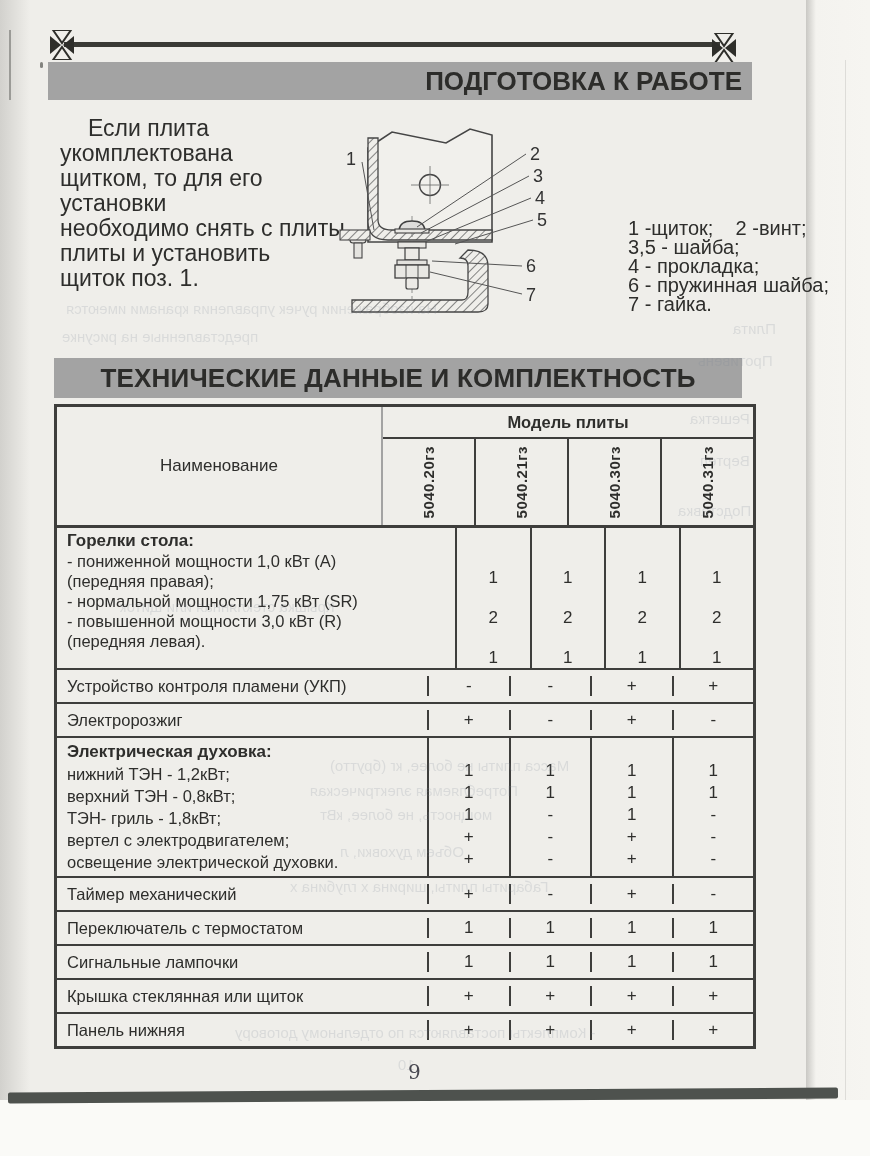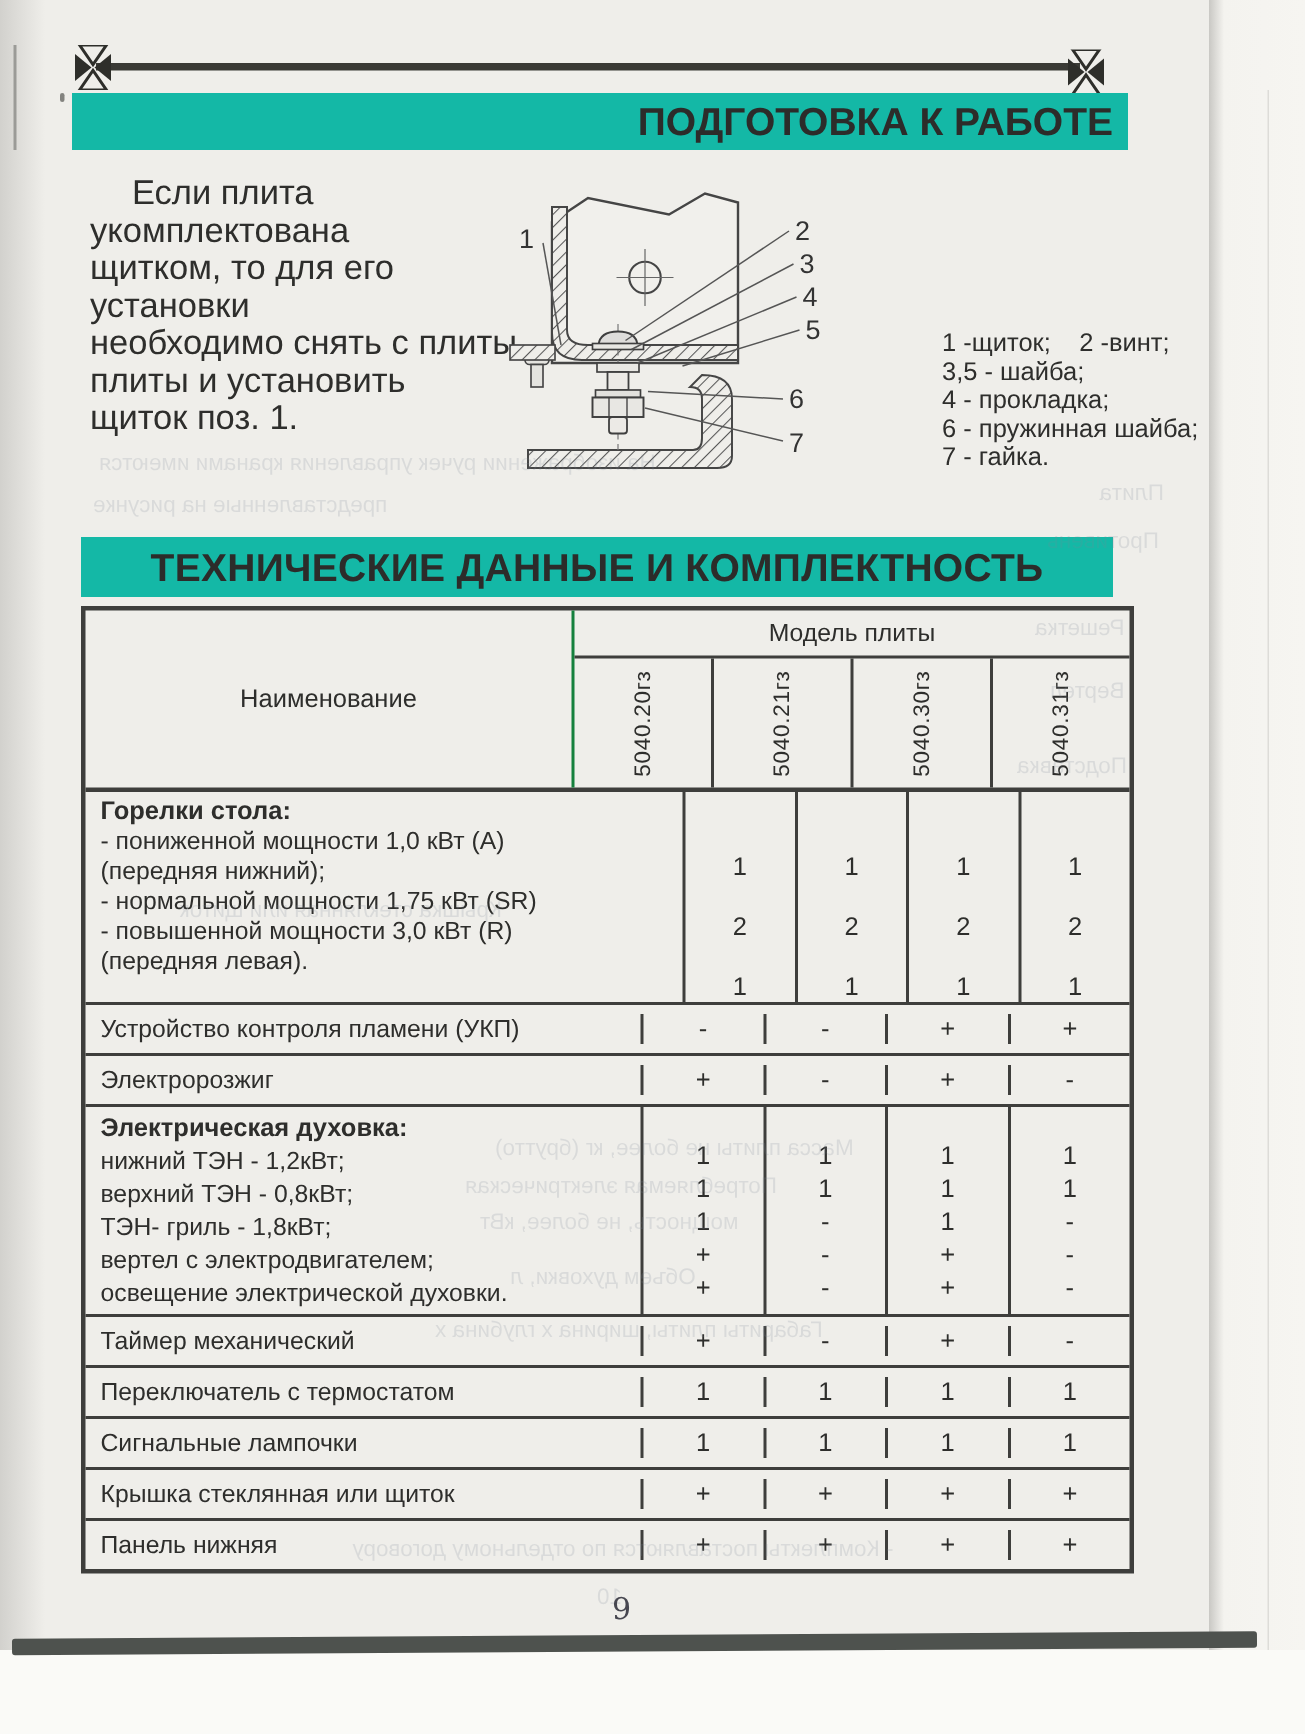--- a/index.html
+++ b/index.html
@@ -17,42 +17,42 @@
     transform:rotate(-0.35deg);border-radius:2px;}
   .speck{position:absolute;left:40px;top:62px;width:3px;height:6px;background:#83837f;border-radius:2px;}
 
   
   .top-rule{position:absolute;left:64px;top:42px;width:656px;height:5px;background:#3a3a35;}
   .ornament{position:absolute;width:24px;height:30px;}
   .orn-l{left:50px;top:30px;}
   .orn-r{left:712px;top:33px;}
 
   
-  .banner{position:absolute;background:#14b8a6;color:#2c2c2a;font-weight:bold;
+  .banner{position:absolute;background:#a3a3a3;color:#2c2c2a;font-weight:bold;
     display:flex;align-items:center;}
   .banner1{left:48px;top:62px;width:704px;height:38px;font-size:26px;justify-content:flex-end;padding-right:10px;box-sizing:border-box;}
   .banner2{left:54px;top:358px;width:688px;height:40px;font-size:26px;justify-content:center;letter-spacing:0.2px;}
 
   
   .intro{position:absolute;left:60px;top:116px;width:310px;font-size:23px;line-height:25px;}
   .intro div:first-child{text-indent:28px;}
 
   
   .diagram{position:absolute;left:330px;top:100px;}
   .diagram text{font-family:"Liberation Sans",sans-serif;font-size:18px;fill:#333;}
 
   
-  .legend{position:absolute;left:628px;top:219px;font-size:17px;line-height:19px;white-space:pre;}
+  .legend{position:absolute;left:628px;top:219px;font-size:20px;line-height:19px;white-space:pre;}
 
   
   .spec-table{position:absolute;left:54px;top:404px;width:702px;box-sizing:border-box;
     border:3px solid #3e3e3c;background:rgba(255,255,255,0.0);}
   .t-header{display:flex;border-bottom:3px solid #3e3e3c;}
   .t-name-head{width:324px;display:flex;align-items:center;justify-content:center;font-size:17px;}
-  .t-models{flex:1;display:flex;flex-direction:column;border-left:2px solid #15803d;}
+  .t-models{flex:1;display:flex;flex-direction:column;border-left:2px solid #a3a3a3;font-weight:bold;}
   .t-model-title{height:30px;display:flex;align-items:center;justify-content:center;
     font-size:16.5px;border-bottom:2px solid #3e3e3c;}
   .t-model-cols{display:flex;height:86px;}
   .t-model-col{flex:1;display:flex;align-items:center;justify-content:center;}
   .t-model-col + .t-model-col{border-left:2px solid #3e3e3c;}
   .t-model-col span{writing-mode:vertical-rl;transform:rotate(180deg);font-size:15px;letter-spacing:0.5px;}
   .t-row{display:flex;border-top:2px solid #3e3e3c;}
   .t-row:first-child{border-top:none;gap:28px;}
   .t-label{width:370px;box-sizing:border-box;padding:3px 4px 3px 10px;font-size:16.5px;}
   .t-vals{flex:1;display:flex;}
@@ -188,21 +188,21 @@
               <span>5040.31гз</span>
             </div>
         </div>
       </div>
     </div>
     <div id="table-body">
         <div class="t-row">
           <div class="t-label">
             <div class="t-line b">Горелки стола:</div>
             <div class="t-line">- пониженной мощности 1,0 кВт (А)</div>
-            <div class="t-line">(передняя нижний);</div>
+            <div class="t-line">(передняя правая);</div>
             <div class="t-line">- нормальной мощности 1,75 кВт (SR)</div>
             <div class="t-line">- повышенной мощности 3,0 кВт (R)</div>
             <div class="t-line">(передняя левая).</div>
           </div>
           <div class="t-vals">
             <div class="t-vcell" style="justify-content: flex-start;">
               <div class="vline">&nbsp;</div>
               <div class="vline">&nbsp;</div>
               <div class="vline">1</div>
               <div class="vline">&nbsp;</div>

